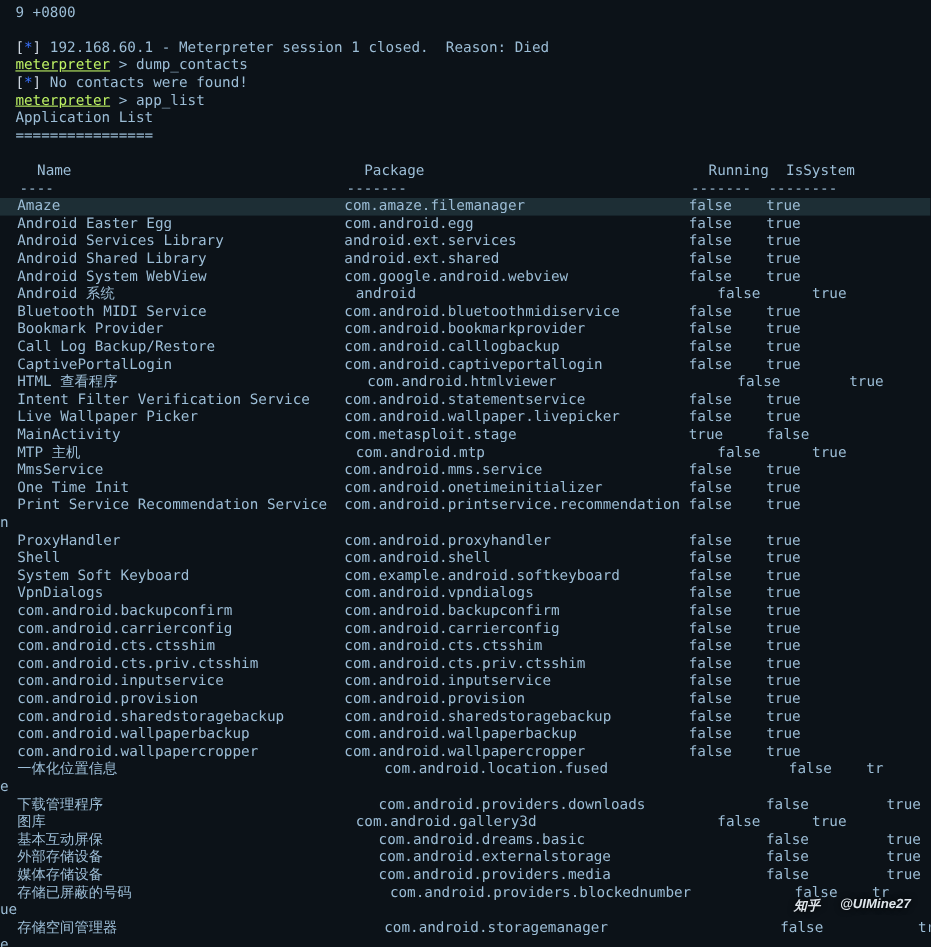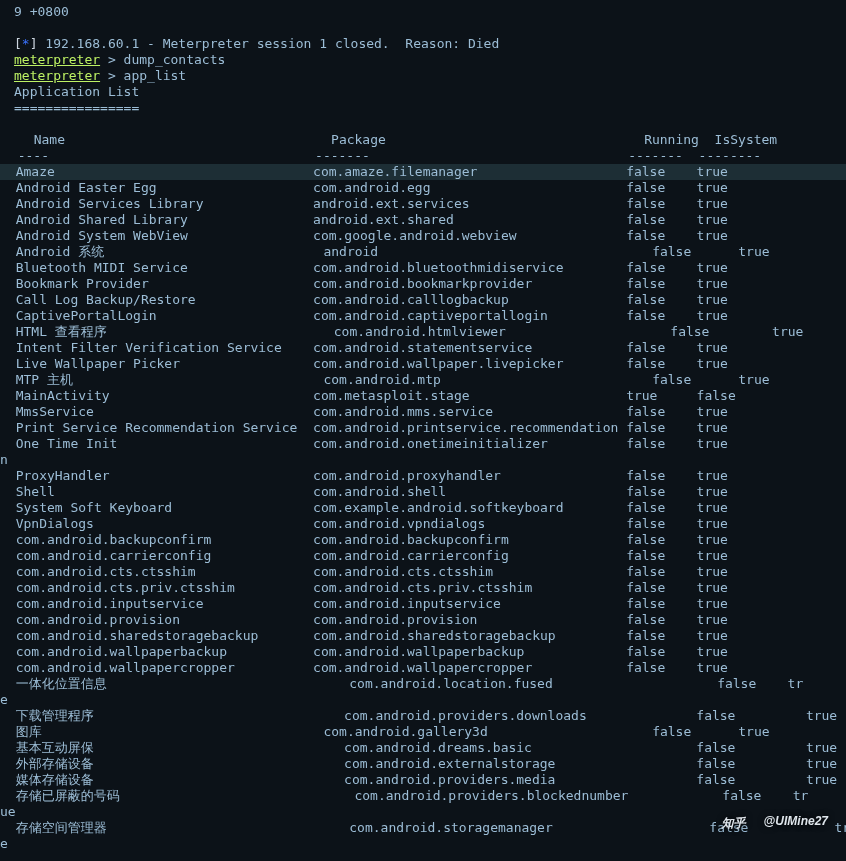--- a/index.html
+++ b/index.html
@@ -60,44 +60,45 @@
   }
 </style>
 </head>
 <body>
 
 <div id="terminal">
     <div class="term-line">9 +0800</div>
     <div class="term-line">&nbsp;</div>
     <div class="term-line"><span class="bracket">[</span><span class="star">*</span><span class="bracket">]</span> 192.168.60.1 - Meterpreter session 1 closed.  Reason: Died</div>
     <div class="term-line"><span class="underline">meterpreter</span><span class="chevron"> &gt; </span><span class="msg">dump_contacts</span></div>
+    <div class="term-line"><span class="bracket">[</span><span class="star">*</span><span class="bracket">]</span> No contacts were found!</div>
     <div class="term-line"><span class="underline">meterpreter</span><span class="chevron"> &gt; </span><span class="msg">app_list</span></div>
     <div class="term-line">Application List</div>
     <div class="term-line">================</div>
     <div class="term-line">&nbsp;</div>
     <div class="hdr-line">  Name                                  Package                                 Running  IsSystem</div>
     <div class="dash-line">  ----                                  -------                                 -------  --------</div>
     <div class="row row-highlight">  Amaze                                 com.amaze.filemanager                   false    true</div>
     <div class="row">  Android Easter Egg                    com.android.egg                         false    true</div>
     <div class="row">  Android Services Library              android.ext.services                    false    true</div>
     <div class="row">  Android Shared Library                android.ext.shared                      false    true</div>
     <div class="row">  Android System WebView                com.google.android.webview              false    true</div>
     <div class="row">  Android 系统                            android                                   false      true</div>
     <div class="row">  Bluetooth MIDI Service                com.android.bluetoothmidiservice        false    true</div>
     <div class="row">  Bookmark Provider                     com.android.bookmarkprovider            false    true</div>
     <div class="row">  Call Log Backup/Restore               com.android.calllogbackup               false    true</div>
     <div class="row">  CaptivePortalLogin                    com.android.captiveportallogin          false    true</div>
     <div class="row">  HTML 查看程序                             com.android.htmlviewer                     false        true</div>
     <div class="row">  Intent Filter Verification Service    com.android.statementservice            false    true</div>
     <div class="row">  Live Wallpaper Picker                 com.android.wallpaper.livepicker        false    true</div>
+    <div class="row">  MainActivity                          com.metasploit.stage                    true     false</div>
     <div class="row">  MTP 主机                                com.android.mtp                           false      true</div>
-    <div class="row">  MainActivity                          com.metasploit.stage                    true     false</div>
     <div class="row">  MmsService                            com.android.mms.service                 false    true</div>
+    <div class="row">  One Time Init                         com.android.onetimeinitializer          false    true</div>
     <div class="row">  Print Service Recommendation Service  com.android.printservice.recommendation false    true</div>
-    <div class="row">  One Time Init                         com.android.onetimeinitializer          false    true</div>
     <div class="row">n</div>
     <div class="row">  ProxyHandler                          com.android.proxyhandler                false    true</div>
     <div class="row">  Shell                                 com.android.shell                       false    true</div>
     <div class="row">  System Soft Keyboard                  com.example.android.softkeyboard        false    true</div>
     <div class="row">  VpnDialogs                            com.android.vpndialogs                  false    true</div>
     <div class="row">  com.android.backupconfirm             com.android.backupconfirm               false    true</div>
     <div class="row">  com.android.carrierconfig             com.android.carrierconfig               false    true</div>
     <div class="row">  com.android.cts.ctsshim               com.android.cts.ctsshim                 false    true</div>
     <div class="row">  com.android.cts.priv.ctsshim          com.android.cts.priv.ctsshim            false    true</div>
     <div class="row">  com.android.inputservice              com.android.inputservice                false    true</div>

